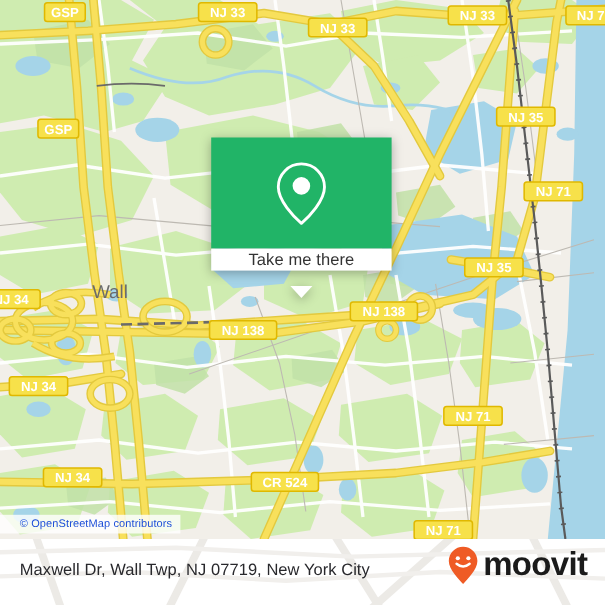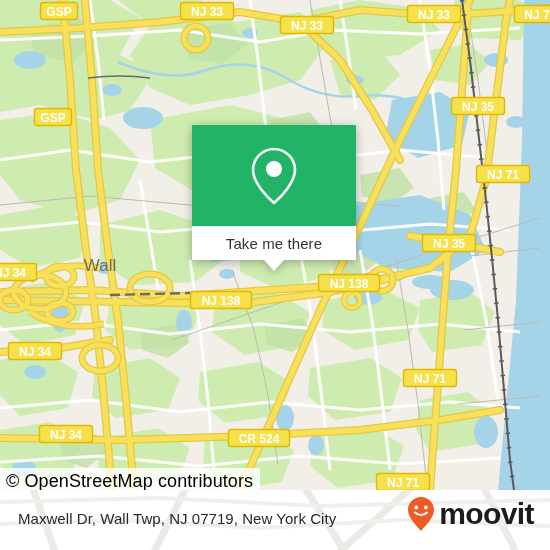--- a/index.html
+++ b/index.html
@@ -11,37 +11,37 @@
   #app{position:relative;width:550px;height:550px;overflow:hidden;}
 
   
   #map{position:absolute;left:0;top:0;width:550px;height:490px;overflow:hidden;background:#f2efe9;}
   #map svg{position:absolute;left:0;top:0;display:block;}
 
   
   #attrib{
     position:absolute;left:0;top:468px;
     background:rgba(255,255,255,0.80);
-    font-size:18px;color:#000000;
-    padding:3px 7px 3px 6px;
+    font-size:10px;color:#1d4ed8;
+    padding:3px 7px 3px 18px;
     letter-spacing:0.1px;
     white-space:nowrap;
   }
 
   
   #popup{
     position:absolute;left:192px;top:125px;width:164px;
     filter:drop-shadow(0 2px 5px rgba(0,0,0,0.30));
   }
   #popup-head{
     width:164px;height:101px;background:#21b467;
     display:flex;align-items:center;justify-content:center;
   }
   #popup-foot{
-    width:164px;height:34px;background:#ffffff;
+    width:164px;height:20px;background:#ffffff;
     display:flex;align-items:center;justify-content:center;
     font-size:15px;color:#333333;letter-spacing:0.1px;
   }
   #popup-tail{
     position:absolute;left:72px;top:135px;
     width:0;height:0;
     border-left:10px solid transparent;
     border-right:10px solid transparent;
     border-top:11px solid #ffffff;
   }

